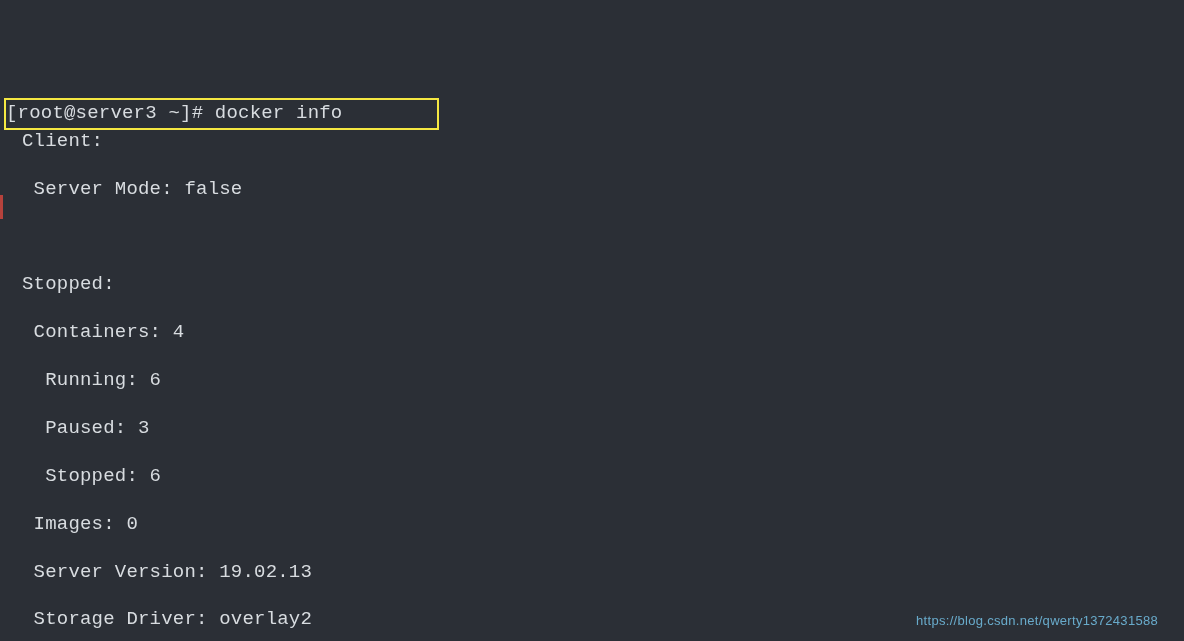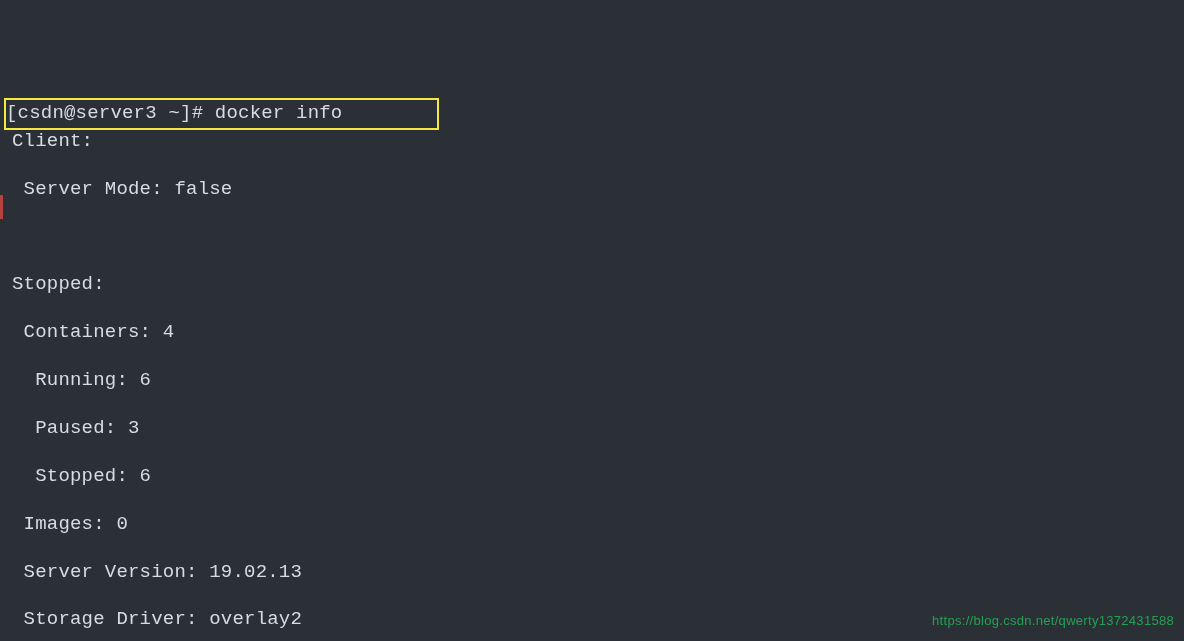--- a/index.html
+++ b/index.html
@@ -17,47 +17,47 @@
       letter-spacing: 0.2px;
     }
     .cmd-box {
       display: inline-block;
       border: 2px solid #f5e842;
       padding: 2px 2px 2px 0;
       margin-left: 4px;
       margin-top: 2px;
       vertical-align: top;
     }
-    .line { padding-left: 12px; }
+    .line { padding-left: 22px; }
     .watermark {
       position: absolute;
-      right: 10px;
+      right: 26px;
       bottom: 12px;
-      color: #22c55e;
+      color: #7dd3fc;
       font-size: 13px;
       font-family: Arial, Helvetica, sans-serif;
       letter-spacing: 0.3px;
       opacity: 0.75;
       white-space: nowrap;
     }
     .left-edge {
       position: absolute;
       left: 0;
       top: 195px;
       width: 3px;
       height: 24px;
       background: #b6423c;
     }
   </style>
 </head>
 <body>
 
 
 
-<span class="cmd-box"><span>[csdn@server3 ~]# docker info</span>&nbsp;&nbsp;&nbsp;&nbsp;&nbsp;&nbsp;&nbsp;&nbsp;</span>
+<span class="cmd-box"><span>[root@server3 ~]# docker info</span>&nbsp;&nbsp;&nbsp;&nbsp;&nbsp;&nbsp;&nbsp;&nbsp;</span>
 <div class="line">Client:</div>
 <div class="line"> Server Mode: false</div>
 <div class="line">&nbsp;</div>
 <div class="line">Stopped:</div>
 <div class="line"> Containers: 4</div>
 <div class="line">  Running: 6</div>
 <div class="line">  Paused: 3</div>
 <div class="line">  Stopped: 6</div>
 <div class="line"> Images: 0</div>
 <div class="line"> Server Version: 19.02.13</div>

